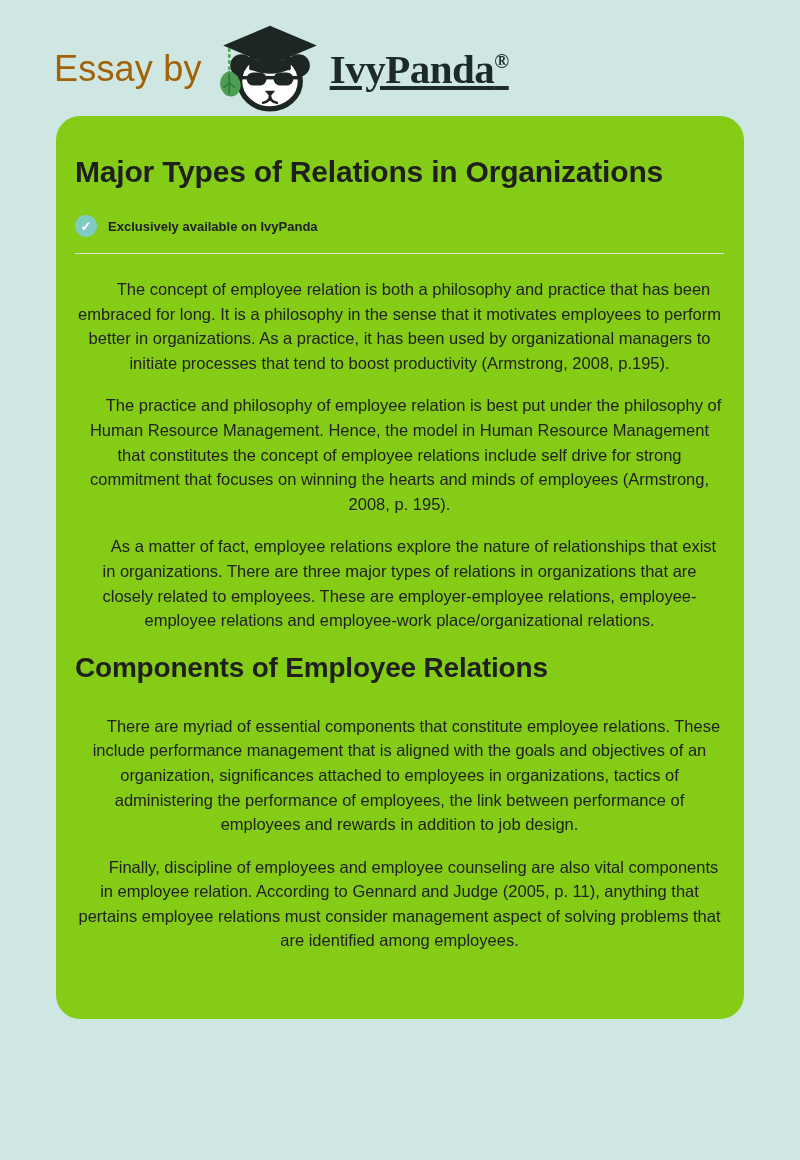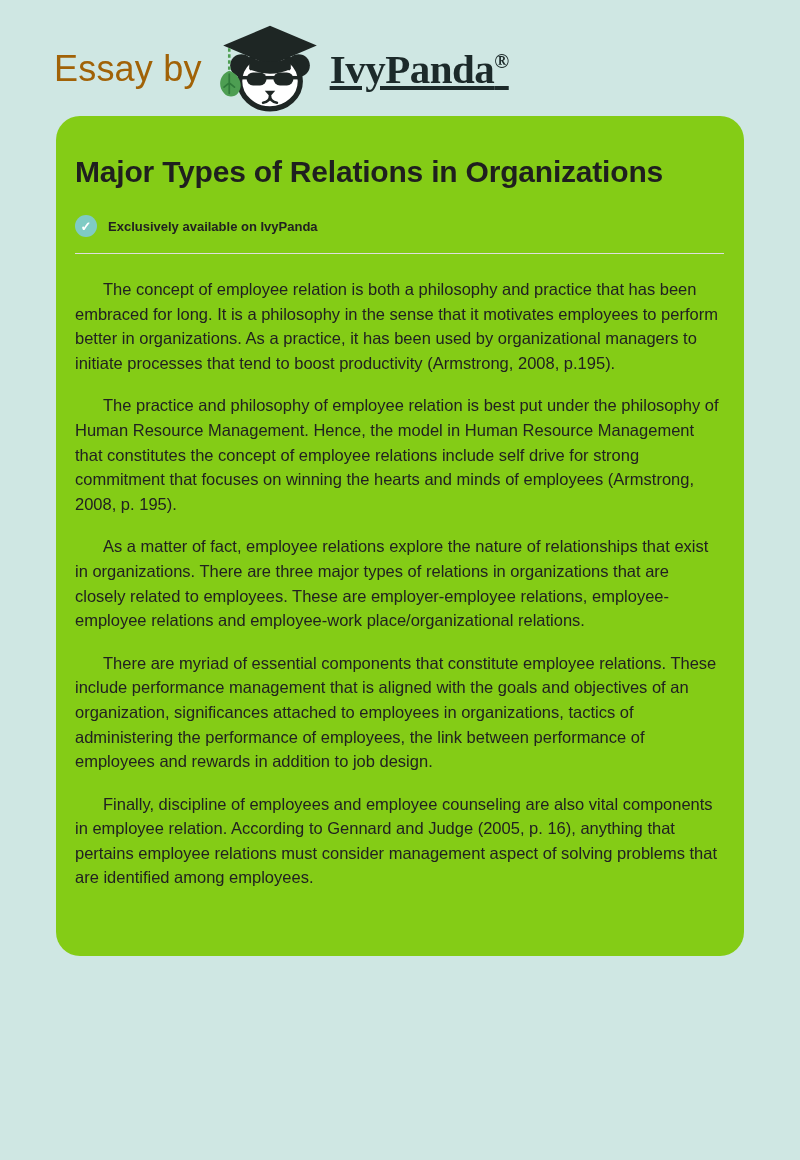--- a/index.html
+++ b/index.html
@@ -90,20 +90,21 @@
     border: none;
     border-top: 1px solid #dedede;
     margin: 0 0 23px;
   }
   p.body-p {
     font-size: 16.5px;
     line-height: 24.6px;
     color: #212121;
     margin: 0 0 18px;
     text-indent: 28px;
+    text-align: center;
   }
   .card h2 {
     font-size: 28px;
     line-height: 34px;
     margin: 12px 0 29px;
     color: #1f1f1f;
     font-weight: 700;
     letter-spacing: -0.2px;
   }
 </style>
@@ -151,16 +152,17 @@
     <span class="badge-circle">✓</span>
     <span class="badge-text">Exclusively available on IvyPanda</span>
   </div>
 
   <hr class="divider">
 
   <p class="body-p">The concept of employee relation is both a philosophy and practice that has been embraced for long. It is a philosophy in the sense that it motivates employees to perform better in organizations. As a practice, it has been used by organizational managers to initiate processes that tend to boost productivity (Armstrong, 2008, p.195).</p>
   <p class="body-p">The practice and philosophy of employee relation is best put under the philosophy of Human Resource Management. Hence, the model in Human Resource Management that constitutes the concept of employee relations include self drive for strong commitment that focuses on winning the hearts and minds of employees (Armstrong, 2008, p. 195).</p>
   <p class="body-p">As a matter of fact, employee relations explore the nature of relationships that exist in organizations. There are three major types of relations in organizations that are closely related to employees. These are employer-employee relations, employee-employee relations and employee-work place/organizational relations.</p>
 
+  <h2>Components of Employee Relations</h2>
 
   <p class="body-p">There are myriad of essential components that constitute employee relations. These include performance management that is aligned with the goals and objectives of an organization, significances attached to employees in organizations, tactics of administering the performance of employees, the link between performance of employees and rewards in addition to job design.</p>
-  <p class="body-p">Finally, discipline of employees and employee counseling are also vital components in employee relation. According to Gennard and Judge (2005, p. 16), anything that pertains employee relations must consider management aspect of solving problems that are identified among employees.</p>
+  <p class="body-p">Finally, discipline of employees and employee counseling are also vital components in employee relation. According to Gennard and Judge (2005, p. 11), anything that pertains employee relations must consider management aspect of solving problems that are identified among employees.</p>
 </div>
 
 </body></html>

